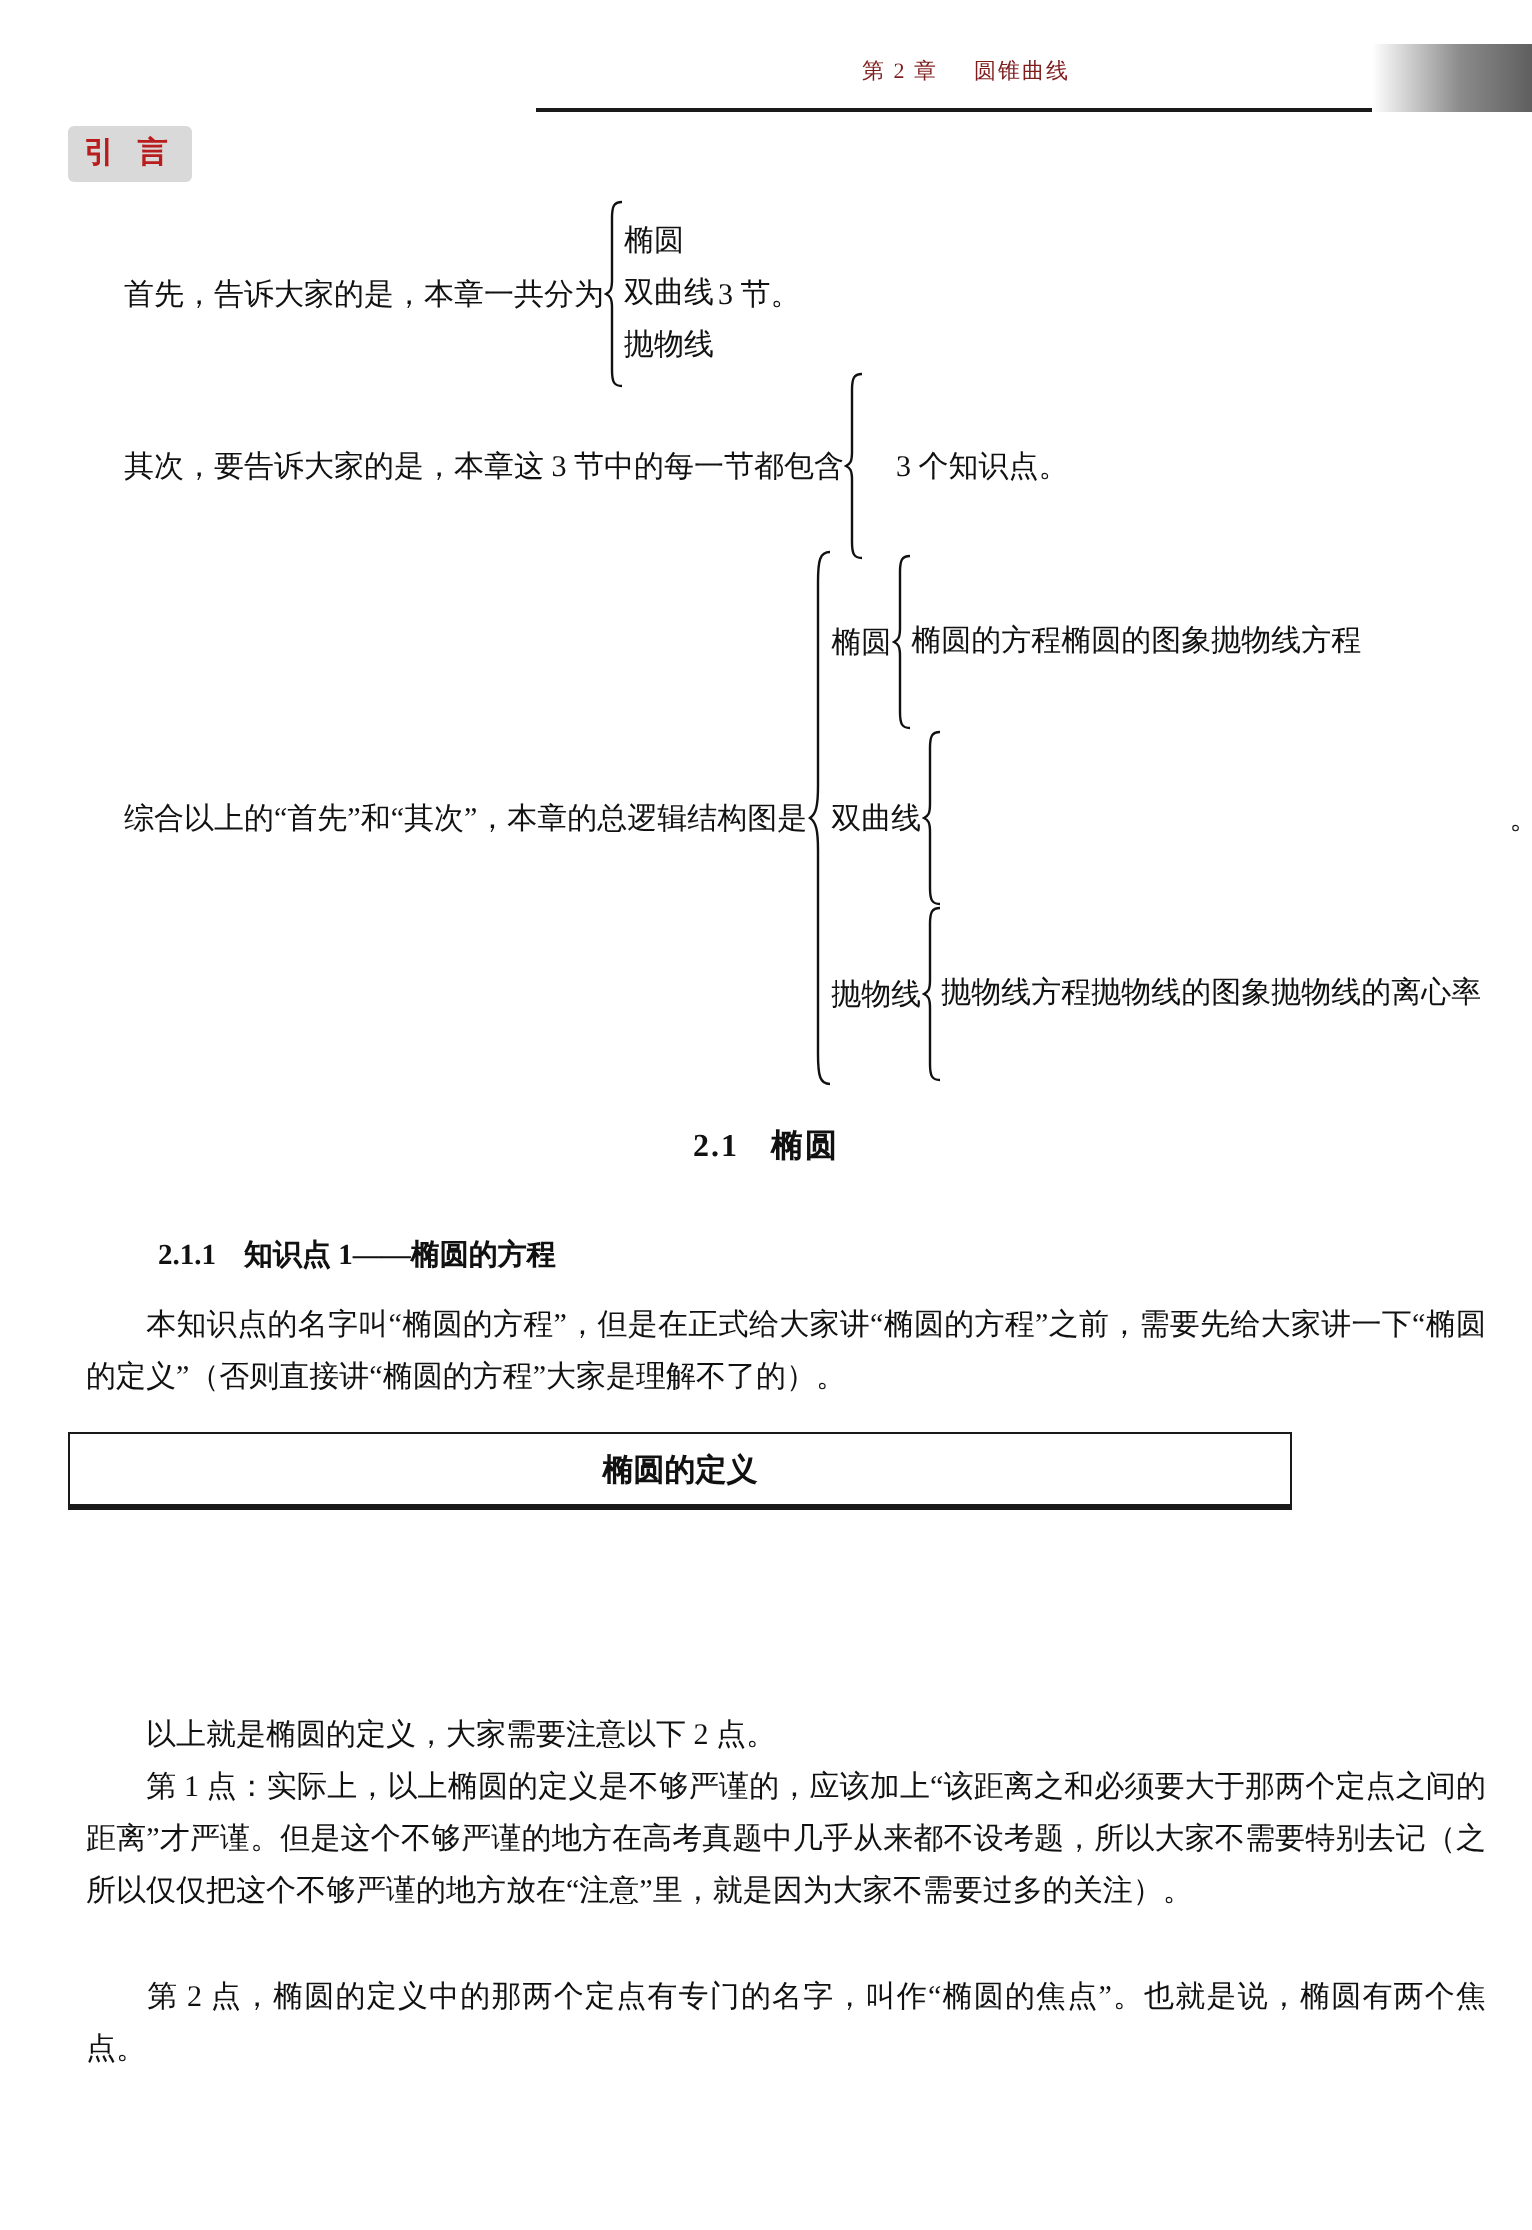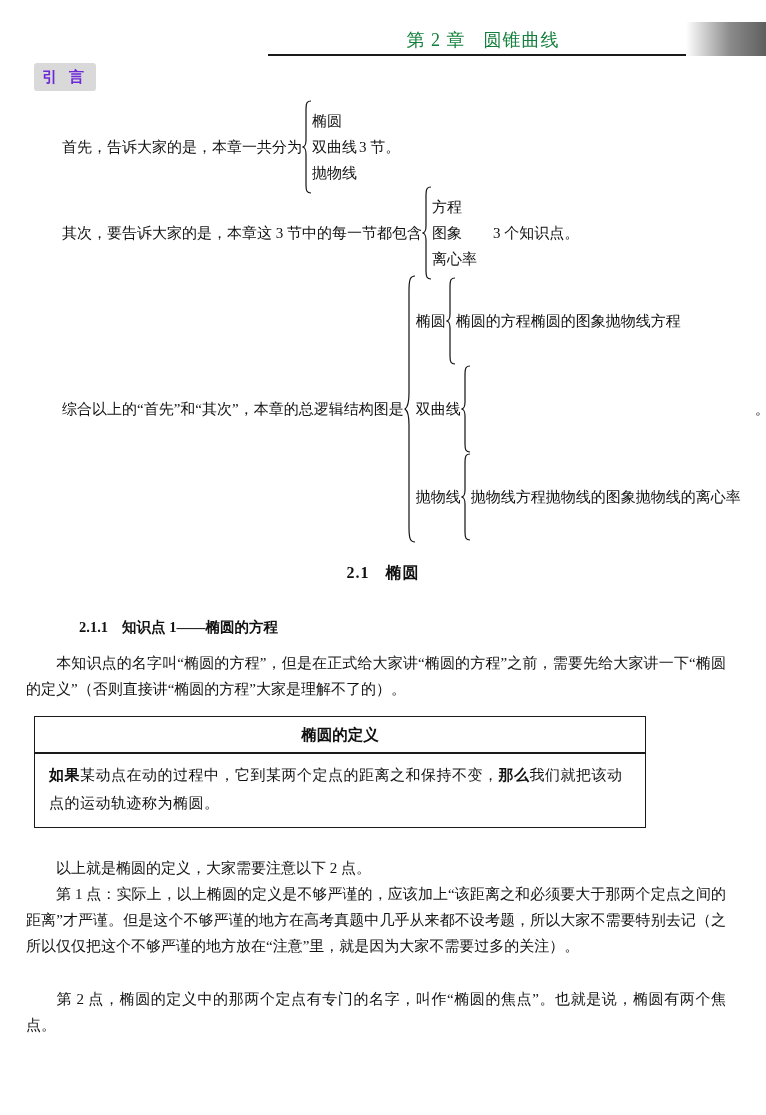--- a/index.html
+++ b/index.html
@@ -31,44 +31,44 @@
     width: 430px;
     height: 2px;
     background: #1a1a1a;
   }
   .header-title {
     position: absolute;
     left: 268px;
     top: 14px;
     width: 430px;
     text-align: center;
-    font-size: 18px;
+    font-size: 11px;
     letter-spacing: 1px;
-    color: #15803d;
+    color: #7f1d1d;
   }
   .header-title .chap-gap { display: inline-block; width: 18px; }
   .header-block {
     position: absolute;
     left: 686px;
     top: 8px;
     width: 80px;
     height: 34px;
     background: linear-gradient(to right, #ffffff 0%, #8b8b8b 55%, #5f5f5f 100%);
   }
 
   
   .intro-tag {
     position: absolute;
     left: 34px;
     top: 63px;
     width: 62px;
     height: 28px;
     background: #d9d9d9;
     border-radius: 3px;
-    color: #6d28d9;
+    color: #b91c1c;
     font-size: 15px;
     font-weight: bold;
     letter-spacing: 4px;
     text-align: center;
     line-height: 28px;
   }
 
   
   .brace-row {
     position: absolute;
@@ -137,21 +137,21 @@
     left: 34px;
     font-size: 14.5px;
     font-weight: bold;
     margin-left: 45px;
   }
   .subsection-title .sub-gap { display: inline-block; width: 14px; }
 
   
   .para {
     position: absolute;
-    left: 26px;
+    left: 43px;
     width: 700px;
     font-size: 15px;
     line-height: 26px;
     text-align: justify;
     text-justify: inter-ideograph;
   }
   .indent { display: inline-block; width: 30px; }
 
   
   .def-box {
@@ -209,25 +209,20 @@
   <span class="tail-text">3 节。</span>
 </div>
 
 <div class="brace-row" style="left:62px; top:186px;">
   <span class="lead-text">其次，要告诉大家的是，本章这 3 节中的每一节都包含</span>
   <span class="brace">
     <svg width="10" height="94" viewBox="0 0 10 94">
       <path d="M9 1 C5 1 4 3 4 9 L4 40 C4 45 3 46 1 47 C3 48 4 49 4 54 L4 85 C4 91 5 93 9 93" fill="none" stroke="#111" stroke-width="1.2"></path>
     </svg>
   </span>
-  <span class="brace-items">
-    <div>方程</div>
-    <div>图象</div>
-    <div>离心率</div>
-  </span>
   <span class="tail-text" style="margin-left:16px;">3 个知识点。</span>
 </div>
 
 <div class="brace-row" style="left:62px; top:275px;">
   <span class="lead-text">综合以上的“首先”和“其次”，本章的总逻辑结构图是</span>
   <span class="brace">
     <svg width="12" height="268" viewBox="0 0 12 268">
       <path d="M11 1 C6 1 5 5 5 16 L5 118 C5 128 4 132 1 134 C4 136 5 140 5 150 L5 252 C5 263 6 267 11 267" fill="none" stroke="#111" stroke-width="1.2"></path>
     </svg>
   </span>
@@ -282,23 +277,20 @@
   <span>2.1.1</span><span class="sub-gap"></span><span>知识点 1——椭圆的方程</span>
 </div>
 
 <div class="para" style="top:650px;">
   <span class="indent"></span><span>本知识点的名字叫“椭圆的方程”，但是在正式给大家讲“椭圆的方程”之前，需要先给大家讲一下“椭圆的定义”（否则直接讲“椭圆的方程”大家是理解不了的）。</span>
 </div>
 
 <div class="def-box">
   <div class="def-title">椭圆的定义</div>
   <div class="def-sep"></div>
-  <div class="def-body">
-    <b>如果</b><span>某动点在动的过程中，它到某两个定点的距离之和保持不变，</span><b>那么</b><span>我们就把该动点的运动轨迹称为椭圆。</span>
-  </div>
 </div>
 
 <div class="para" style="top:855px;">
   <span class="indent"></span><span>以上就是椭圆的定义，大家需要注意以下 2 点。</span>
 </div>
 
 <div class="para" style="top:881px;">
   <span class="indent"></span><span>第 1 点：实际上，以上椭圆的定义是不够严谨的，应该加上“该距离之和必须要大于那两个定点之间的距离”才严谨。但是这个不够严谨的地方在高考真题中几乎从来都不设考题，所以大家不需要特别去记（之所以仅仅把这个不够严谨的地方放在“注意”里，就是因为大家不需要过多的关注）。</span>
 </div>
 

